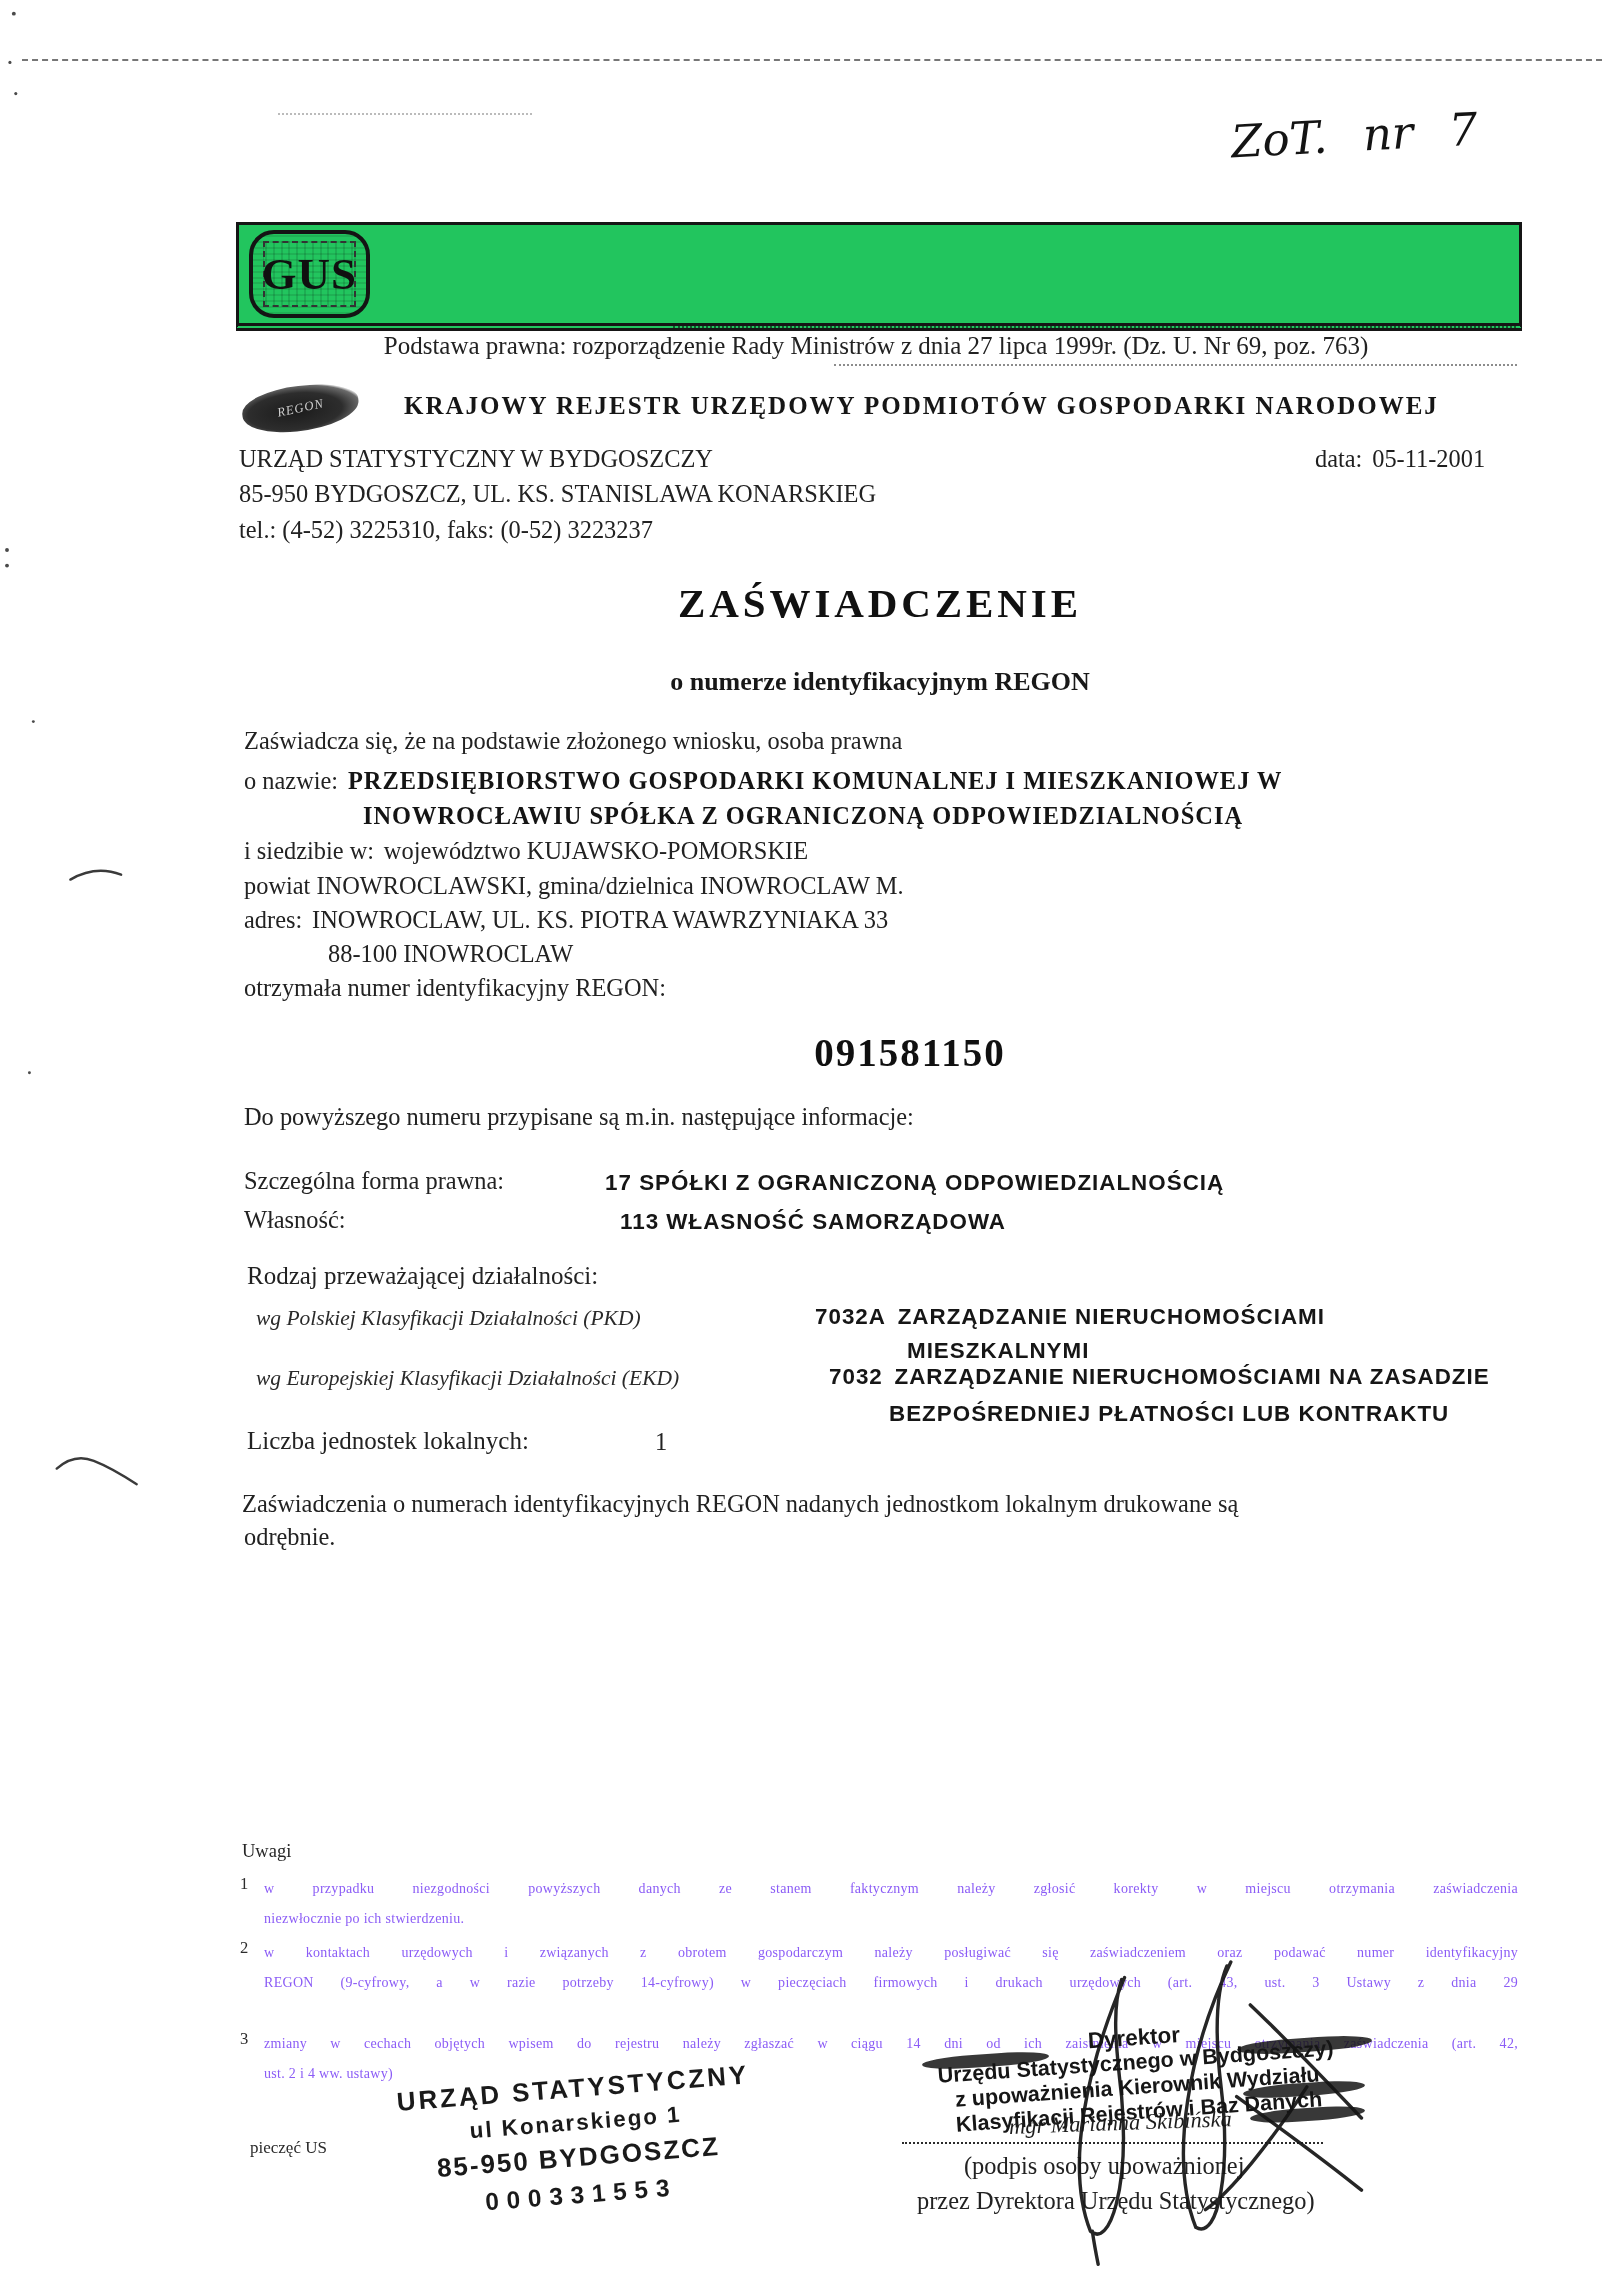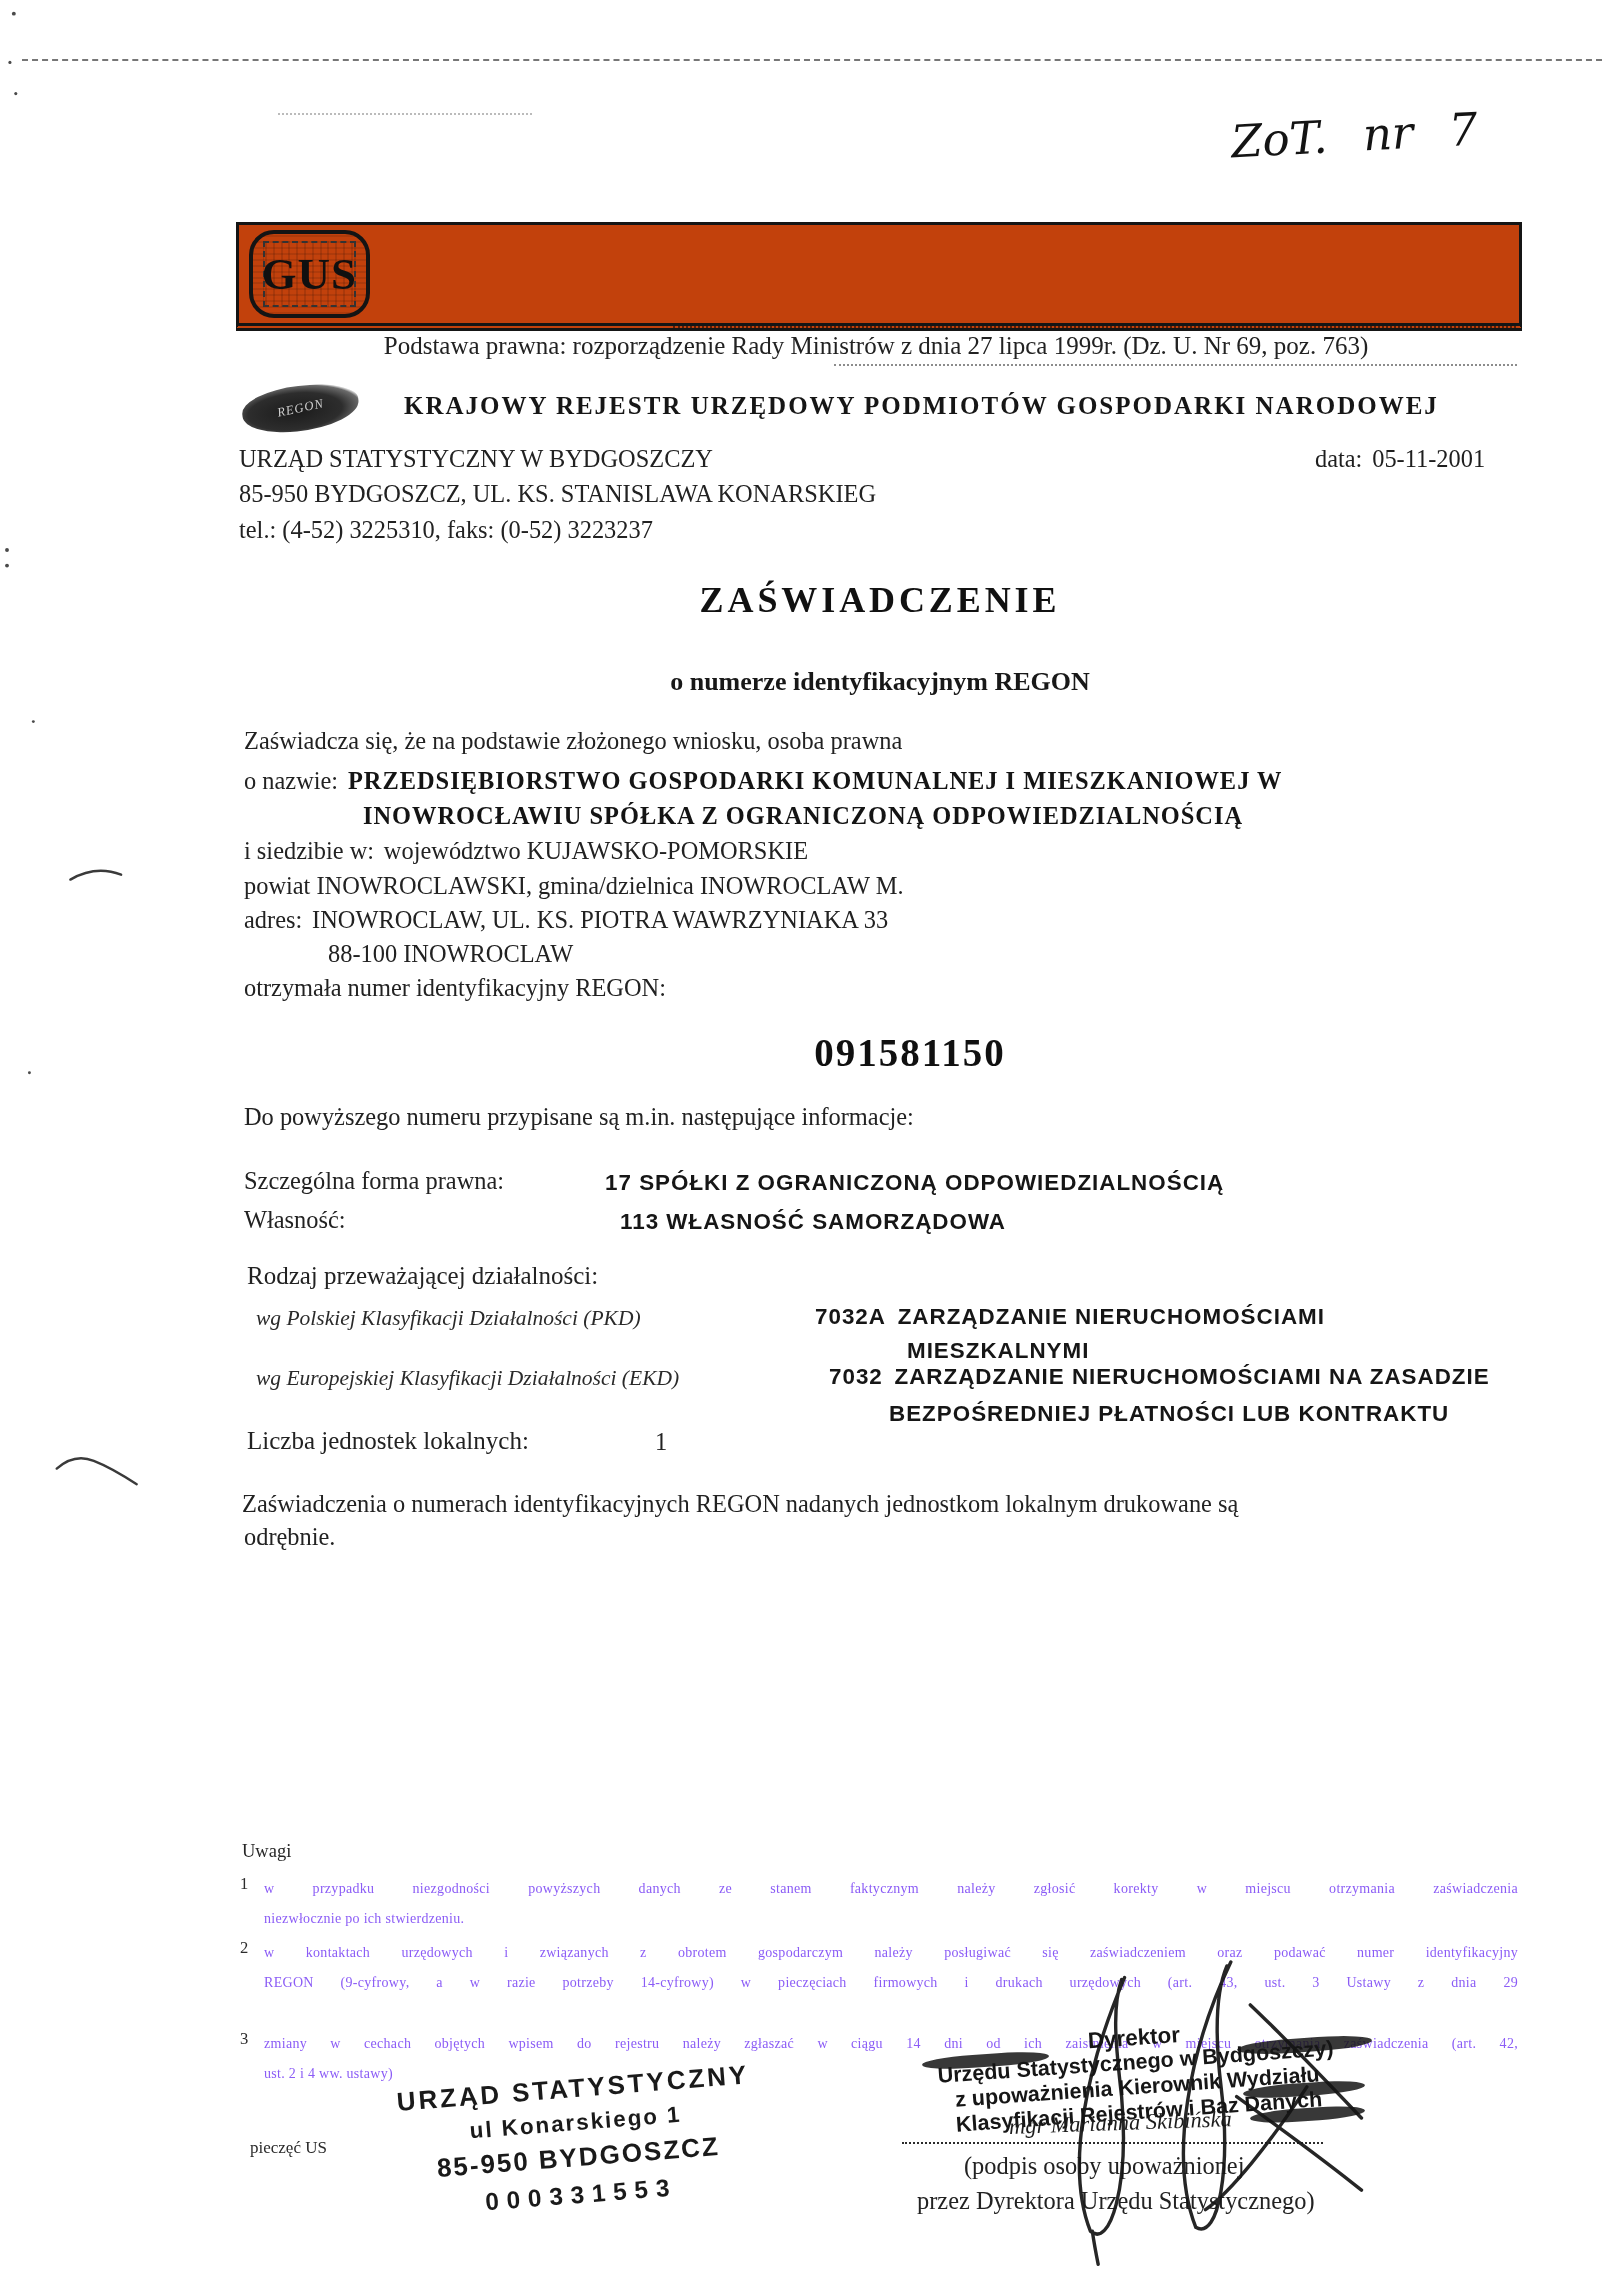--- a/index.html
+++ b/index.html
@@ -9,21 +9,21 @@
 
   
   .top-dash{position:absolute;left:21.5px;top:59px;width:1580px;border-top:2px dashed rgba(45,45,45,.65);}
   .faint-dots{position:absolute;left:278px;top:113px;width:254px;border-top:2px dotted rgba(60,60,60,.35);}
 
   .handwritten{position:absolute;left:1231px;top:109px;font-family:"DejaVu Serif",serif;
                font-style:italic;font-size:45px;color:#141414;transform:rotate(-3deg);word-spacing:21.5px;}
 
   
   .header-box{position:absolute;left:236px;top:222px;width:1280px;height:98px;
-              border:3.9px solid #151515;border-bottom:8.8px double #151515;background:#c2410c;text-align:right;}
+              border:3.9px solid #151515;border-bottom:8.8px double #151515;background:#22c55e;text-align:right;}
   .gus-logo{position:absolute;left:9.8px;top:4.9px;width:113px;height:80px;border:4.9px solid #141414;
             border-radius:25px;background:repeating-linear-gradient(0deg,rgba(0,0,0,.10) 0 2px,transparent 2px 5.9px);}
   .gus-inner{position:absolute;left:9.8px;top:6.8px;right:9.8px;bottom:6.8px;border:2px dashed #333;
              background:repeating-linear-gradient(90deg,rgba(0,0,0,.12) 0 2px,transparent 2px 7.8px);
              display:flex;align-items:center;justify-content:center;}
   .gus-text{font-weight:700;font-size:45px;letter-spacing:1px;color:#101010;}
   .header-title{position:absolute;left:146px;top:50%;transform:translateY(-50%);
                 font-weight:700;font-size:27px;letter-spacing:1px;color:#131313;}
 
   .legal-basis{position:absolute;left:236px;top:332px;width:1280px;text-align:center;
@@ -36,21 +36,21 @@
               background:radial-gradient(ellipse at 45% 55%, #1b1b1b 0%, #2d2d2d 52%, #6b6b6b 72%, rgba(255,255,255,0) 78%);
               border-radius:50% 40% 55% 45%;display:flex;align-items:center;justify-content:center;}
   .regon-blob span{font-style:italic;font-size:12.7px;letter-spacing:1px;color:#cecece;transform:rotate(-6deg);}
   .registry-name{left:404px;top:392px;font-weight:700;font-size:25px;letter-spacing:2px;color:#161616;}
 
   .office{font-size:24.4px;color:#222;}
   .date-line{left:1315px;top:445px;font-size:24.4px;}
   .date-line .lbl{margin-right:9.8px;}
 
   .cert-title{position:absolute;left:244px;top:579px;width:1272px;text-align:center;
-              font-weight:700;font-size:36px;letter-spacing:3.9px;color:#111;}
+              font-weight:700;font-size:41px;letter-spacing:3.9px;color:#111;}
   .cert-subtitle{position:absolute;left:244px;top:667px;width:1272px;text-align:center;
                  font-weight:700;font-size:26px;color:#181818;}
 
   .body-line{font-size:24.4px;color:#222;}
   .bold{font-weight:700;letter-spacing:1px;color:#141414;}
   .lblsp{margin-right:9.8px;}
 
   .regon-number{position:absolute;left:244px;top:1030px;width:1272px;padding-left:60px;box-sizing:border-box;
                 text-align:center;font-weight:700;font-size:39px;letter-spacing:2px;color:#101010;}
 

